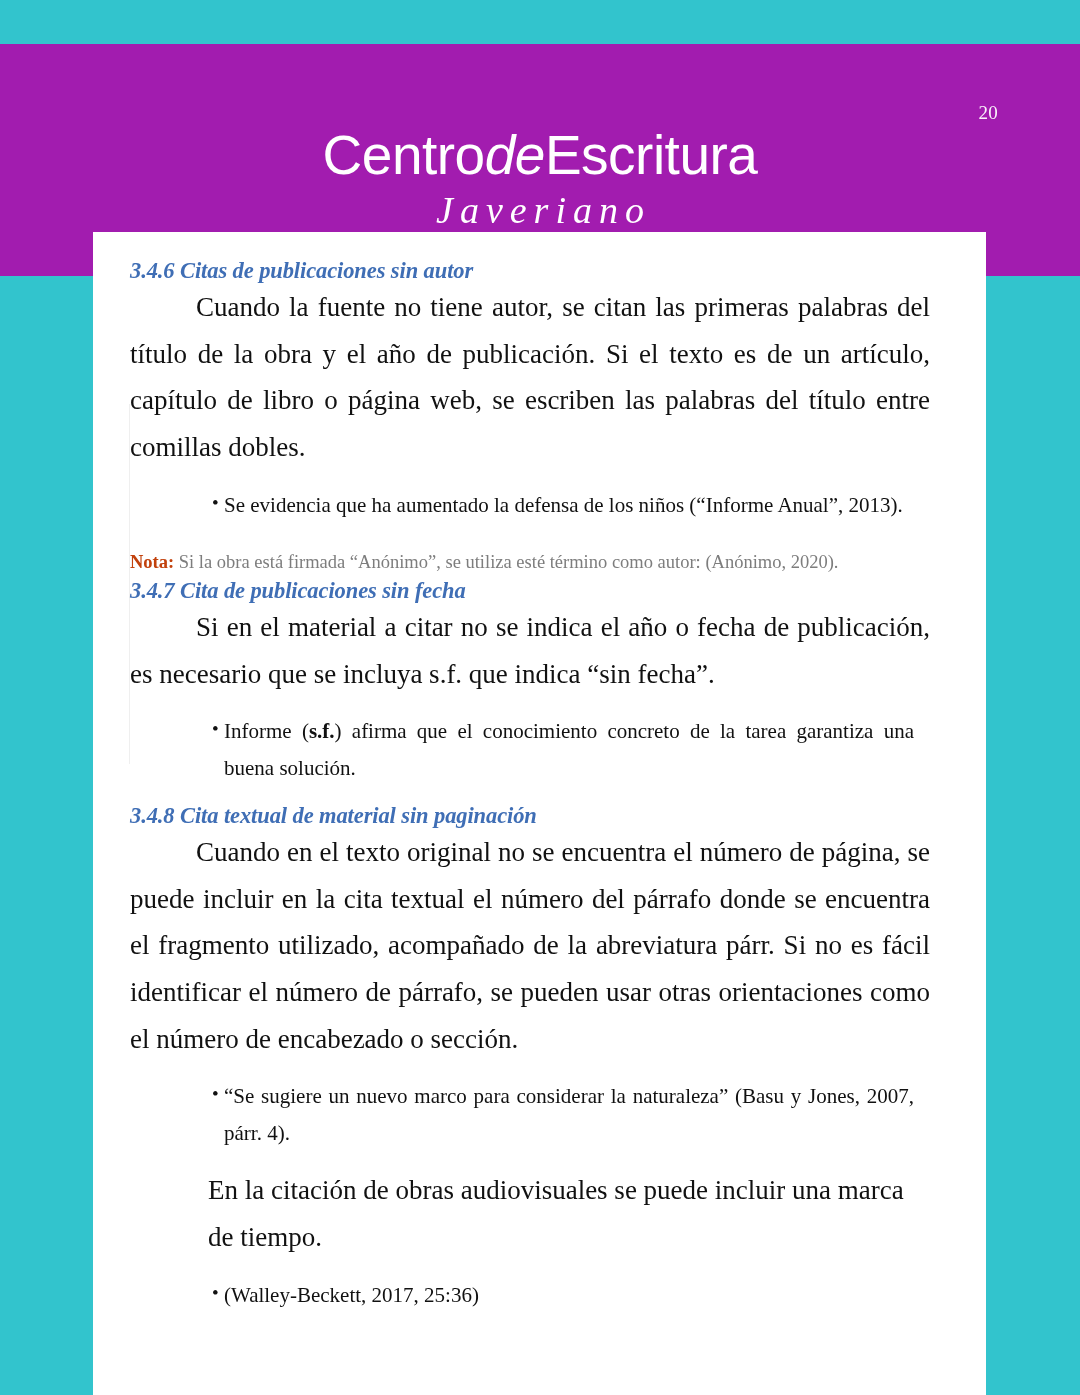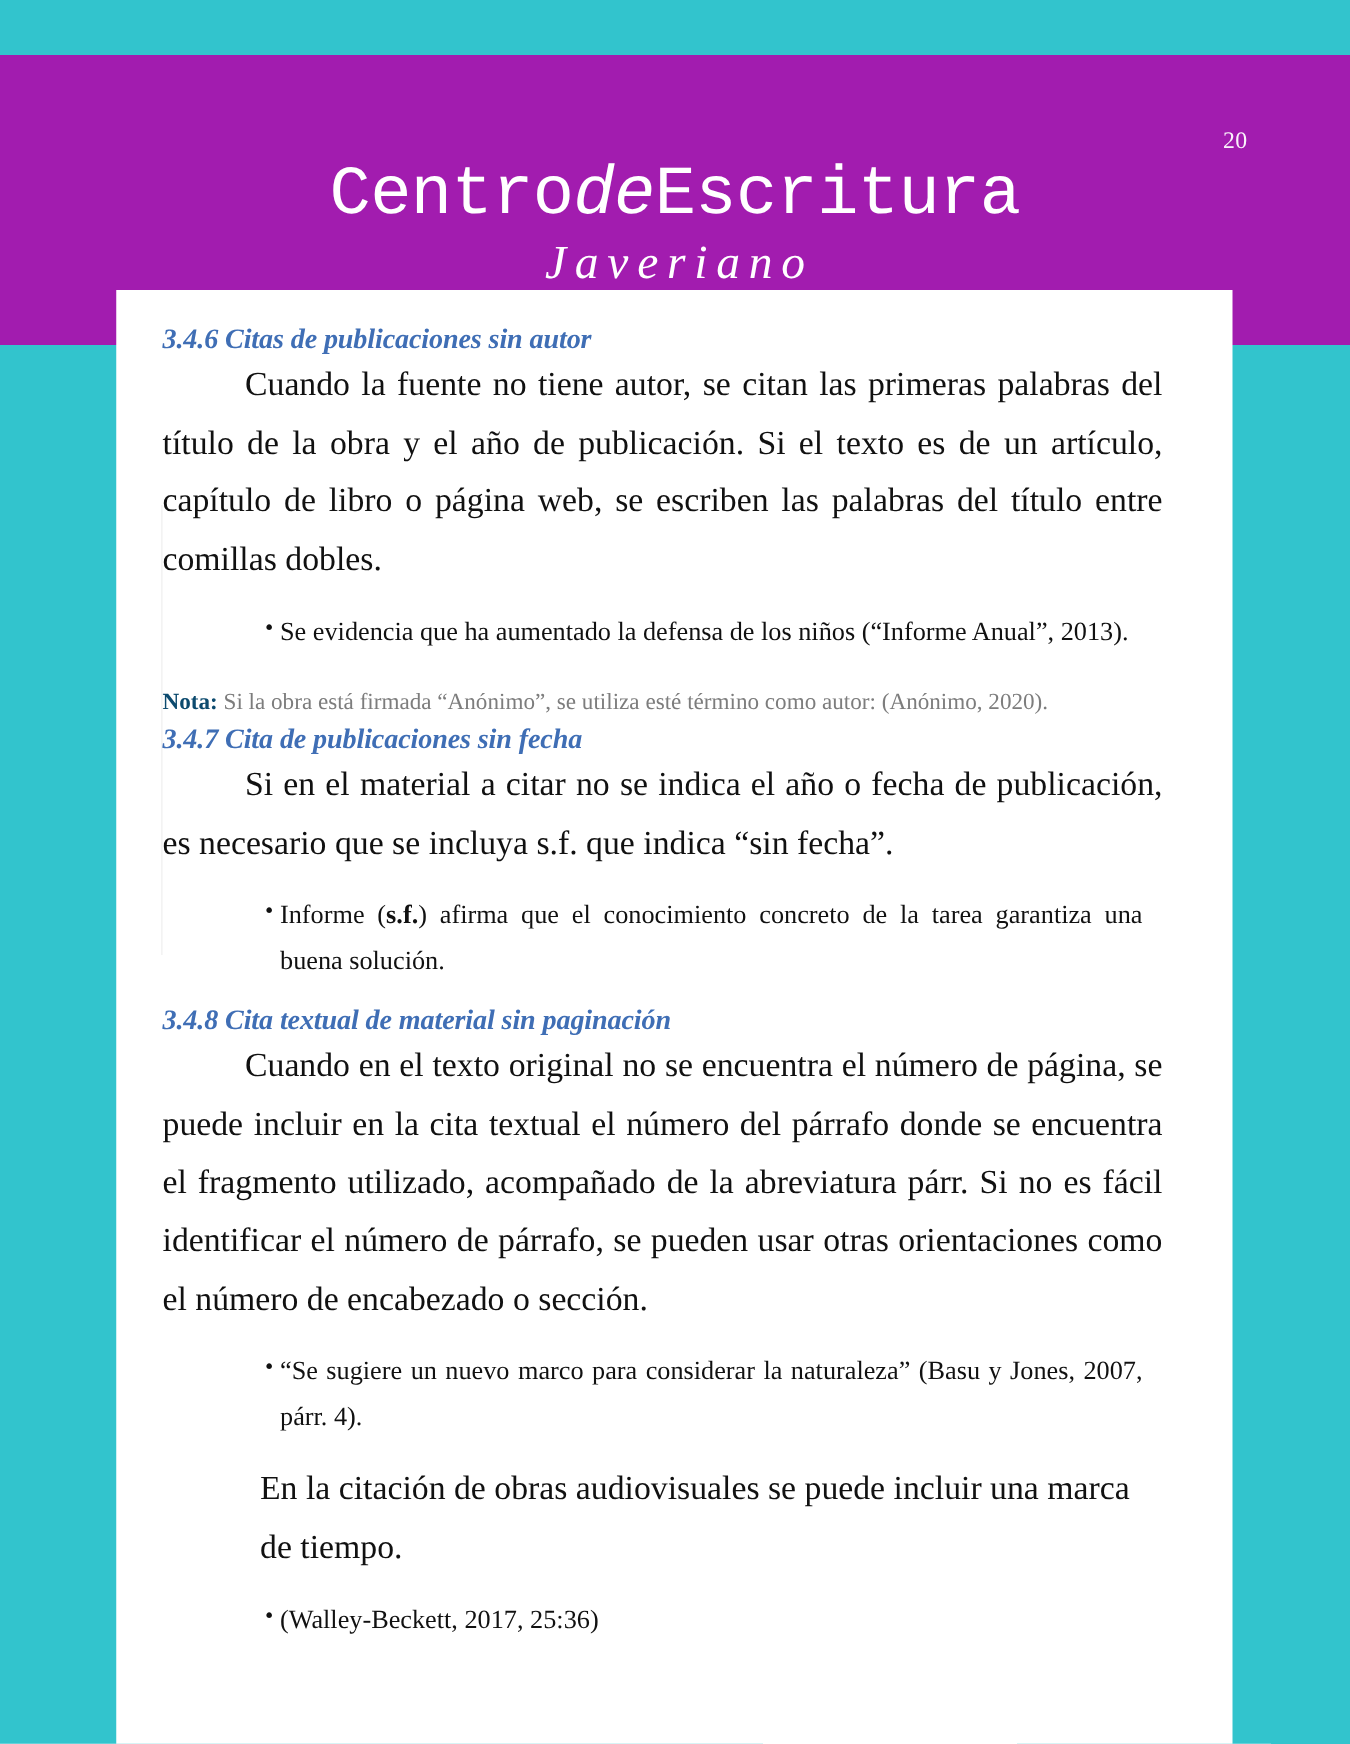--- a/index.html
+++ b/index.html
@@ -40,21 +40,21 @@
     position: absolute;
     left: 0;
     right: 0;
     top: 84px;
     text-align: center;
     color: #ffffff;
     line-height: 1;
     user-select: none;
   }
   .logo-line1 {
-    font-family: Liberation Mono, monospace;
+    font-family: Liberation Sans, sans-serif;
     font-size: 55px;
     letter-spacing: -0.5px;
     white-space: nowrap;
   }
   .logo-line1 .em {
     font-style: italic;
   }
   .logo-line2 {
     margin-top: 8px;
     font-family: "Liberation Serif", "DejaVu Serif", serif;
@@ -167,21 +167,21 @@
   
   p.nota {
     margin: 0;
     margin-top: 26px;
     font-size: 18.5px;
     line-height: 1.5;
     color: #7d7d7d;
   }
   p.nota .nota-label {
     font-weight: bold;
-    color: #0c4a6e;
+    color: #c2410c;
   }
 
   .bold { font-weight: bold; }
 </style>
 </head>
 <body>
 
 <div class="header-band">
   <div class="page-number">20</div>
 

